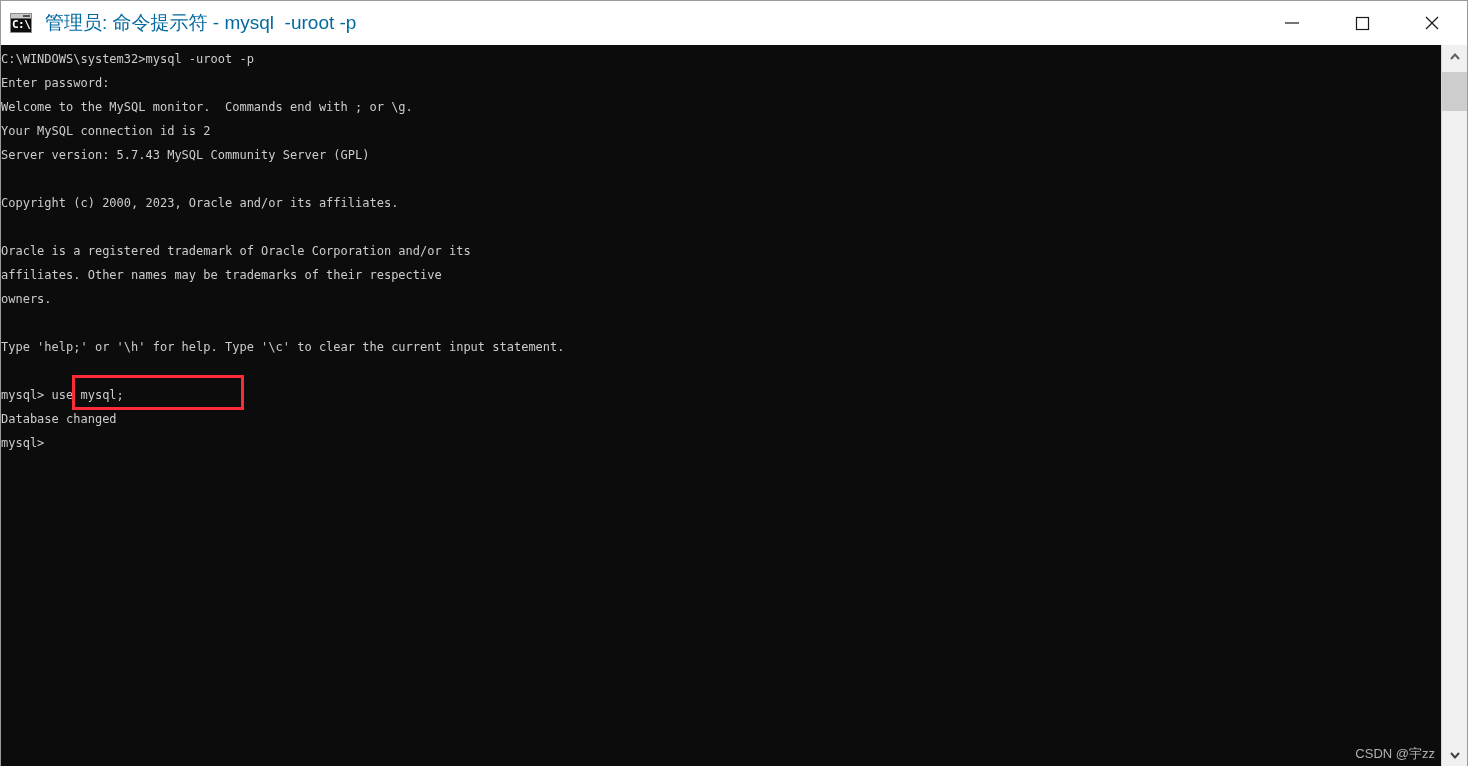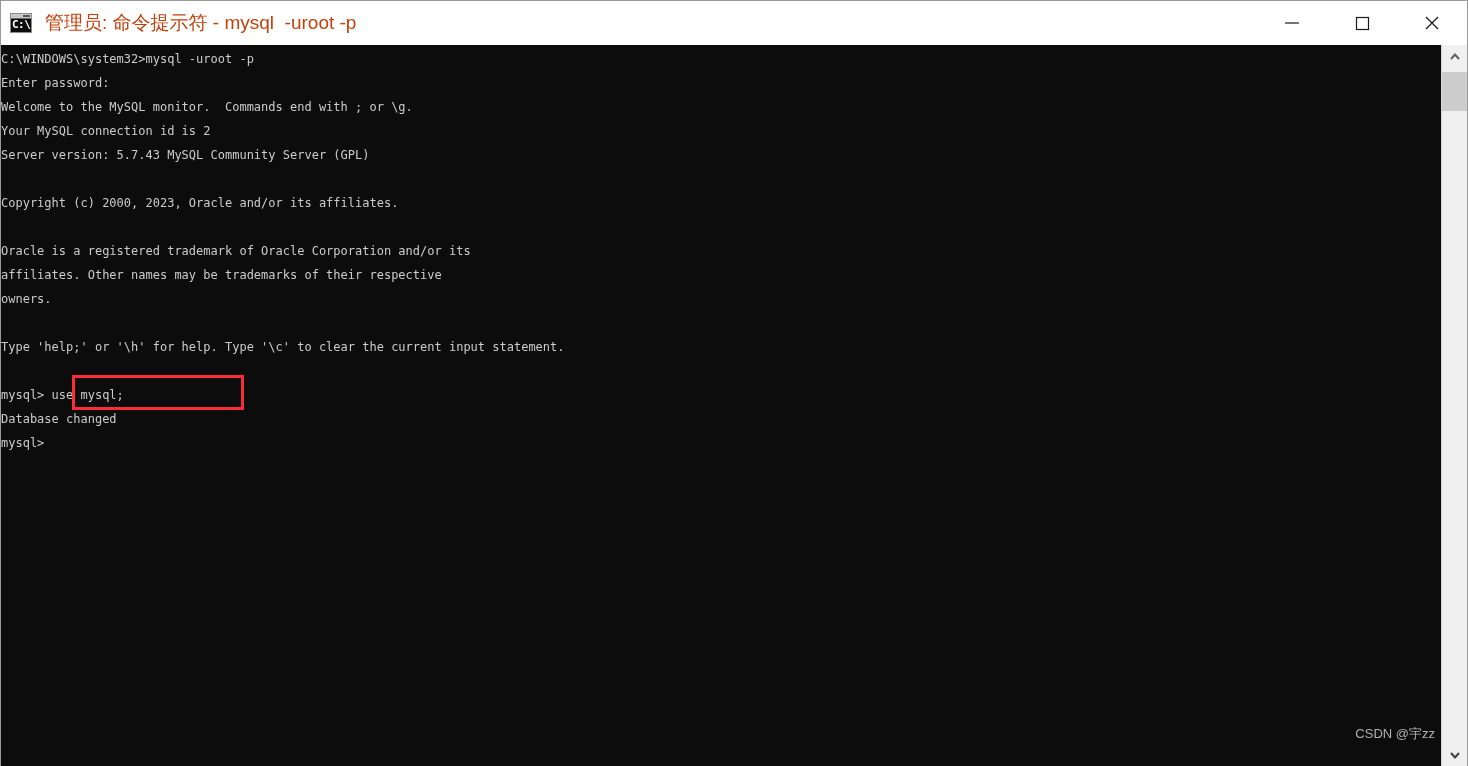--- a/index.html
+++ b/index.html
@@ -80,21 +80,21 @@
     right: 0;
     font-family: "DejaVu Sans Mono", monospace;
     font-size: 11px;
     font-weight: bold;
     color: #ffffff;
     line-height: 15px;
     letter-spacing: -0.5px;
   }
   #title-text {
     font-size: 19px;
-    color: #c2410c;
+    color: #0369a1;
     margin-left: 13px;
     white-space: pre;
     font-family: "Liberation Sans", sans-serif;
   }
 
   #window-controls {
     display: flex;
     align-items: stretch;
     height: 44px;
     flex: 0 0 auto;
@@ -144,21 +144,21 @@
     height: 35px;
     border: 3px solid #fb2c36;
     box-sizing: border-box;
     pointer-events: none;
   }
 
   
   #watermark {
     position: absolute;
     right: 8px;
-    bottom: 24px;
+    bottom: 4px;
     font-family: "Liberation Sans", sans-serif;
     font-size: 13px;
     color: #b0b0b0;
     white-space: pre;
   }
 
   
   #scrollbar {
     position: absolute;
     top: 44px;

